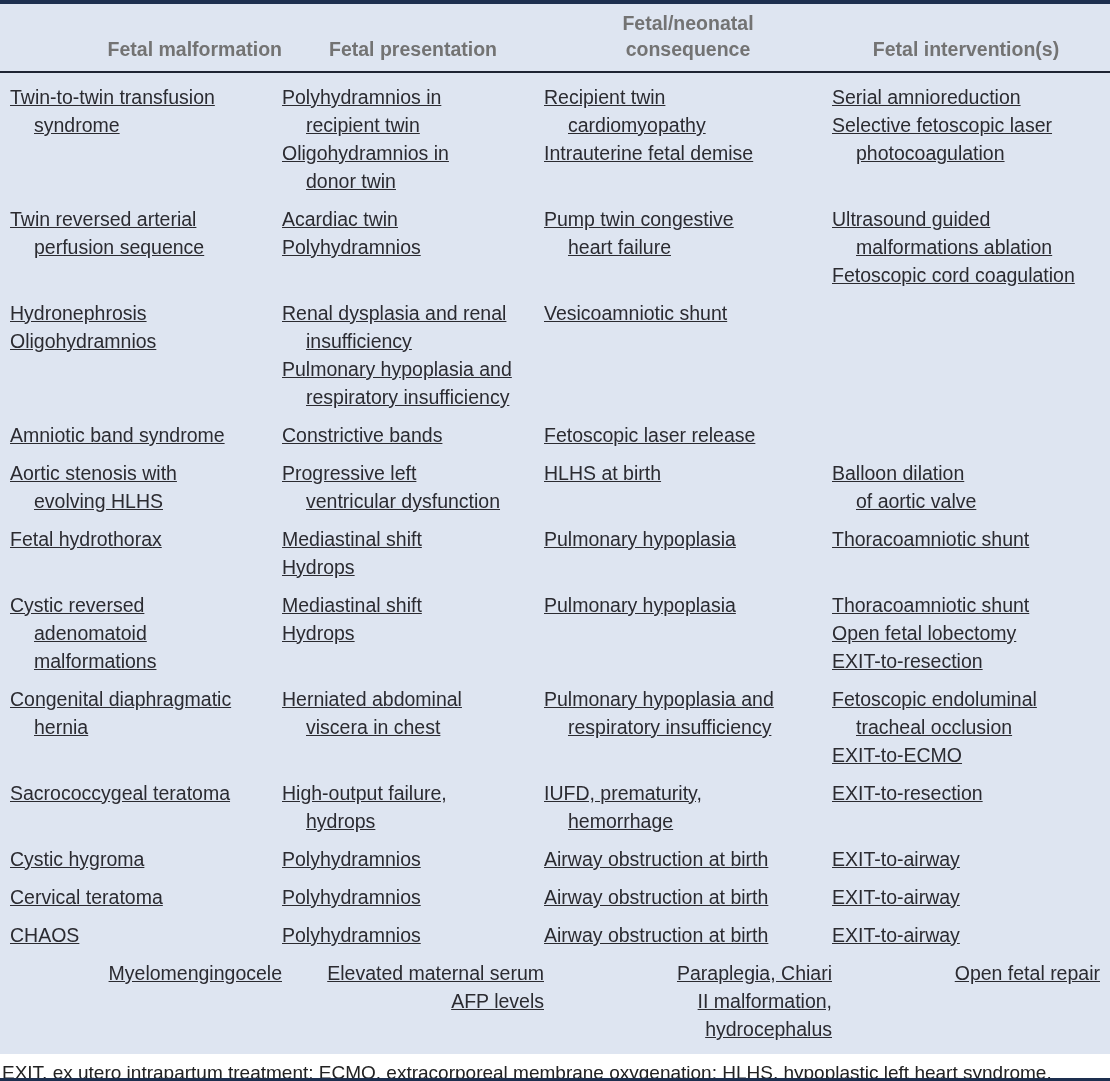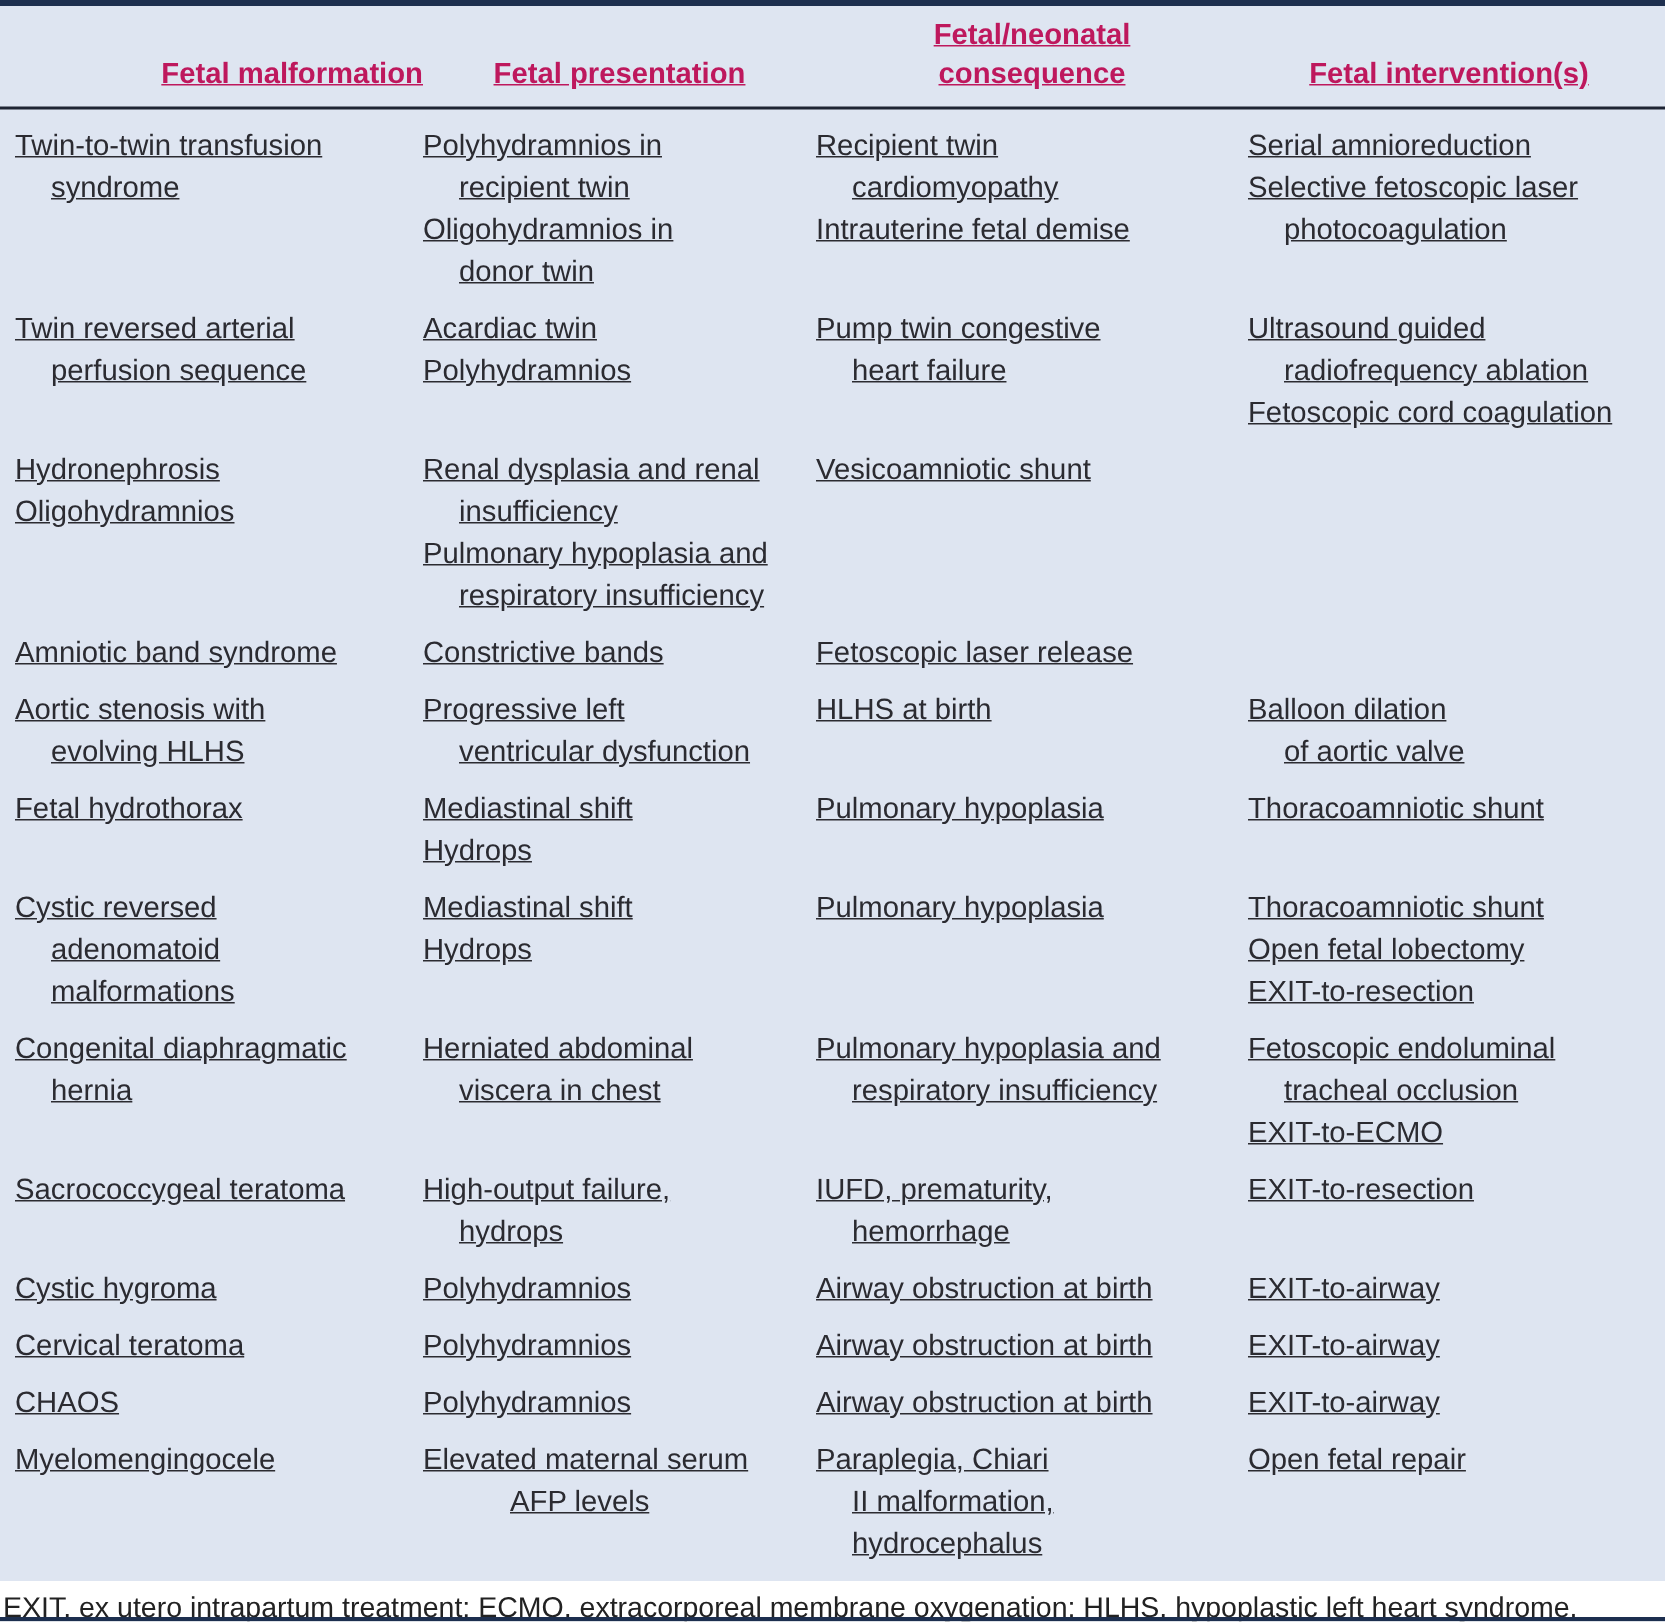--- a/index.html
+++ b/index.html
@@ -23,34 +23,33 @@
   }
   .header{
     align-items:end;
     padding-top:6px;
     padding-bottom:9px;
   }
   .header .hcell{
     font-weight:bold;
     font-size:19.5px;
     line-height:26px;
-    color:#be185d;
+    color:#737373;
     white-space:pre-line;
-    text-decoration:underline;
   }
   .hcell.left{text-align:right;}
   .hcell.center{text-align:center;}
   .header-rule{height:2px;background:#1e2433;margin:0;}
   .body{padding:10px 10px 11px 10px;}
   .row{
     display:grid;
     grid-template-columns:272px 262px 288px auto;
     margin-bottom:10px;
   }
-  .row:last-child{margin-bottom:0;}
+  .row:last-child{margin-bottom:0;text-align:right;}
   .cell{font-size:19.5px;line-height:28px;text-decoration:underline;}
   .line{white-space:nowrap;}
   .line.ind1{padding-left:24px;}
   .line.ind2{padding-left:58px;}
   .footnote{
     background:#ffffff;
     font-size:19px;
     line-height:24px;
     color:#222222;
     padding:7px 2px 0 2px;
@@ -102,21 +101,21 @@
           <div class="cell">
             <div class="line">Acardiac twin</div>
             <div class="line">Polyhydramnios</div>
           </div>
           <div class="cell">
             <div class="line">Pump twin congestive</div>
             <div class="line ind1">heart failure</div>
           </div>
           <div class="cell">
             <div class="line">Ultrasound guided</div>
-            <div class="line ind1">radiofrequency ablation</div>
+            <div class="line ind1">malformations ablation</div>
             <div class="line">Fetoscopic cord coagulation</div>
           </div>
         </div>
         <div class="row">
           <div class="cell">
             <div class="line">Hydronephrosis</div>
             <div class="line">Oligohydramnios</div>
           </div>
           <div class="cell">
             <div class="line">Renal dysplasia and renal</div>

